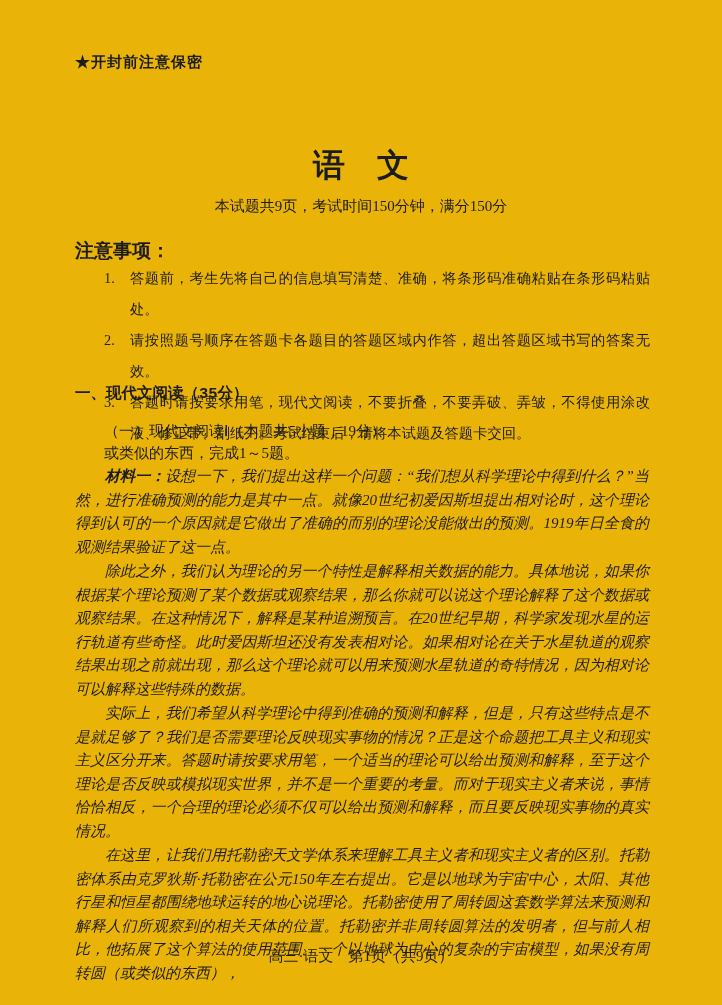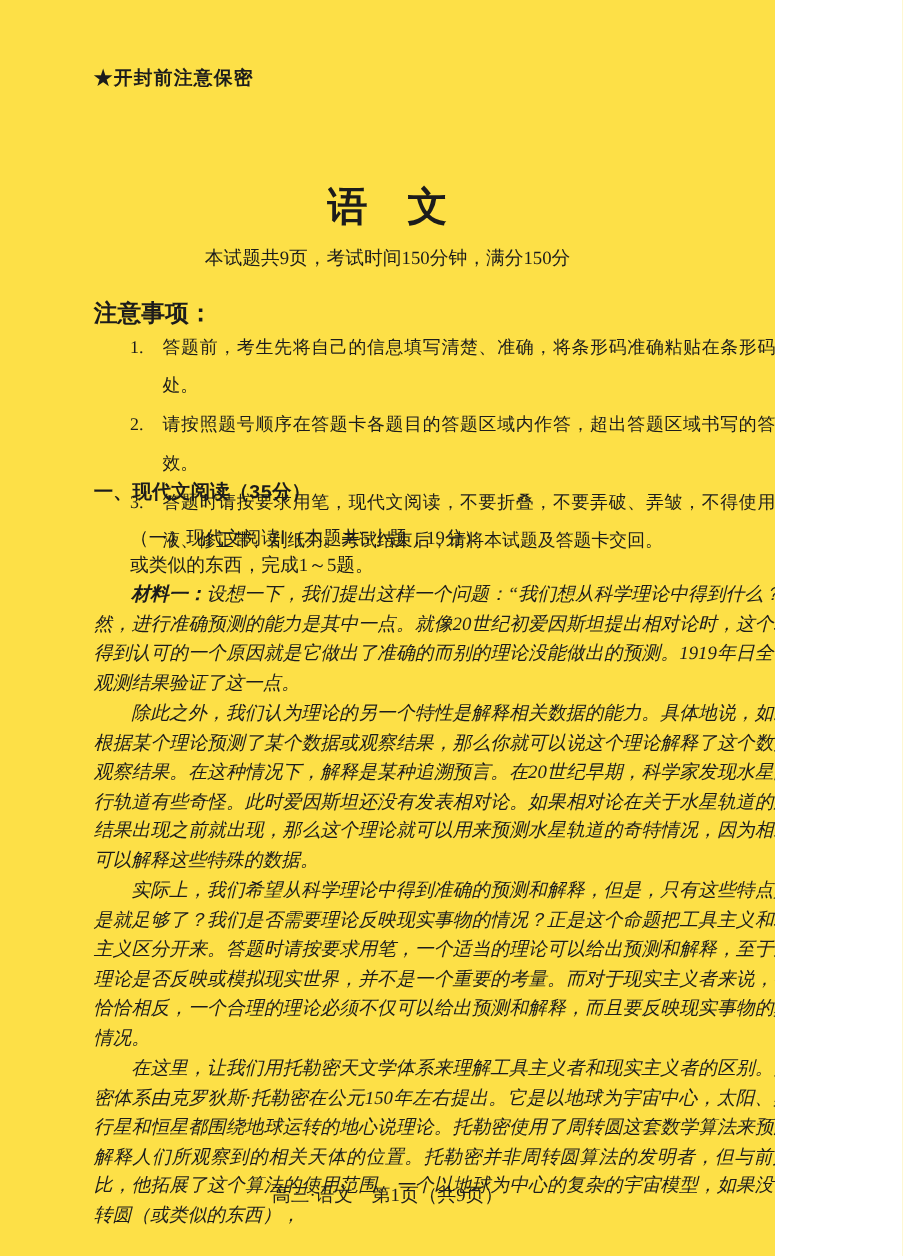--- a/index.html
+++ b/index.html
@@ -4,22 +4,22 @@
 <style>
   * { margin: 0; padding: 0; box-sizing: border-box; }
   html, body { background: #ffffff; }
   body {
     width: 722px; height: 1005px;
     font-family: "Liberation Serif", serif;
     color: #1c1c1c;
   }
   .page {
     position: relative;
-    width: 620px; height: 1005px;
-    background: #fde047;
+    width: 722px; height: 1005px;
+    background: #eab308;
     overflow: hidden;
   }
   .secrecy {
     position: absolute; left: 75px; top: 53px;
     font-family: "Liberation Sans", sans-serif;
     font-weight: bold; font-size: 15px; letter-spacing: 1px;
   }
   .title {
     position: absolute; top: 103px; left: 0; width: 100%;
     text-align: center;

